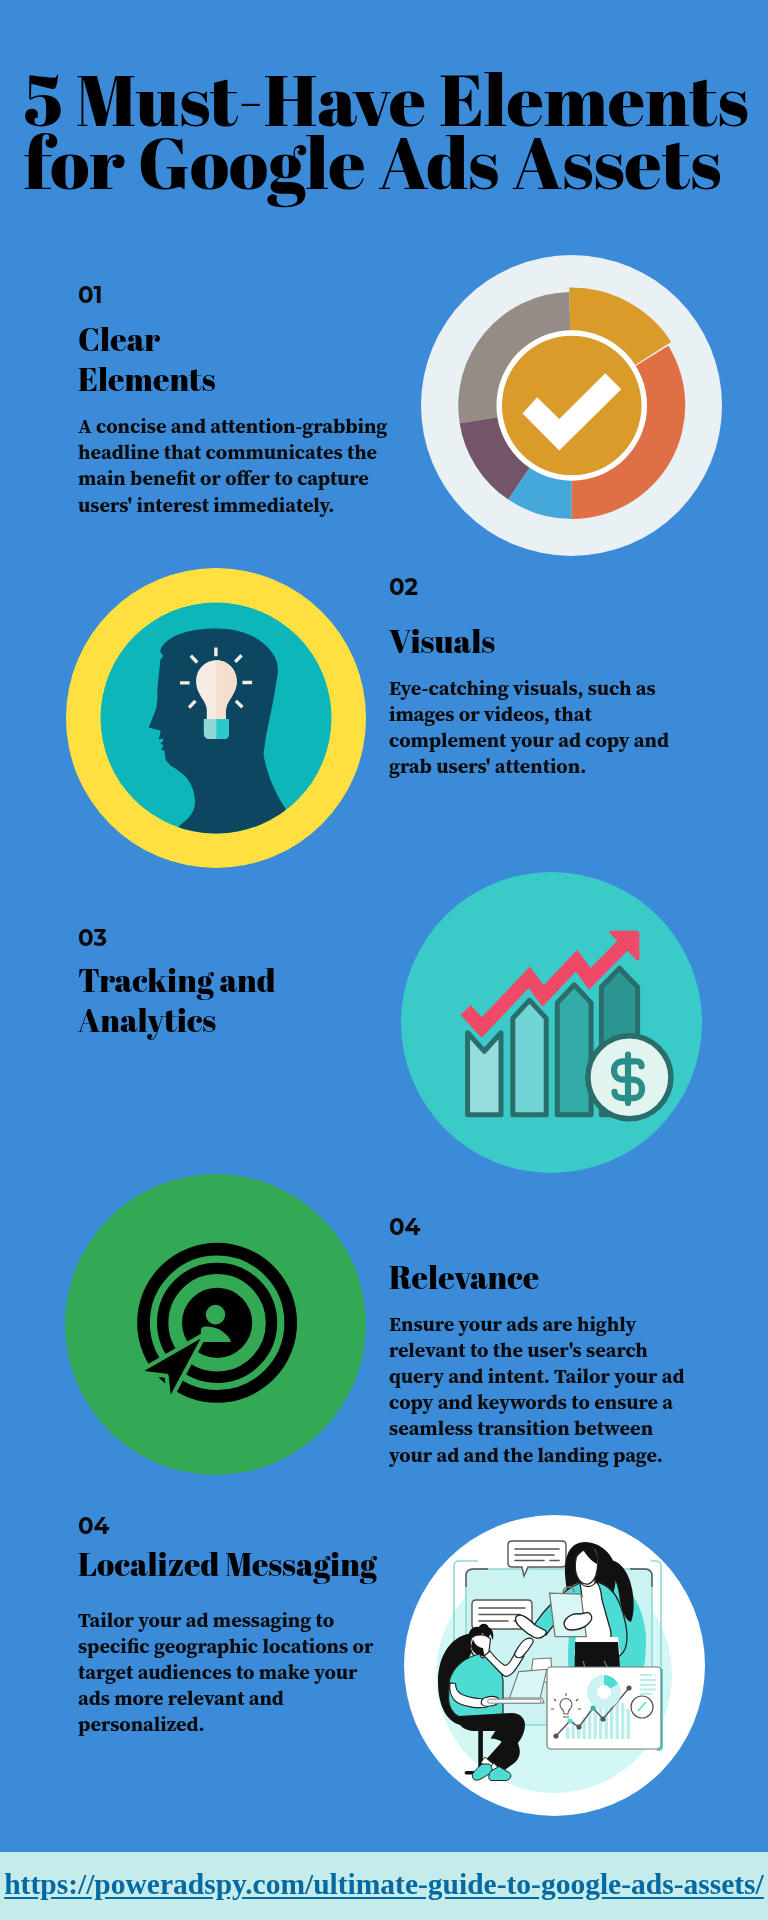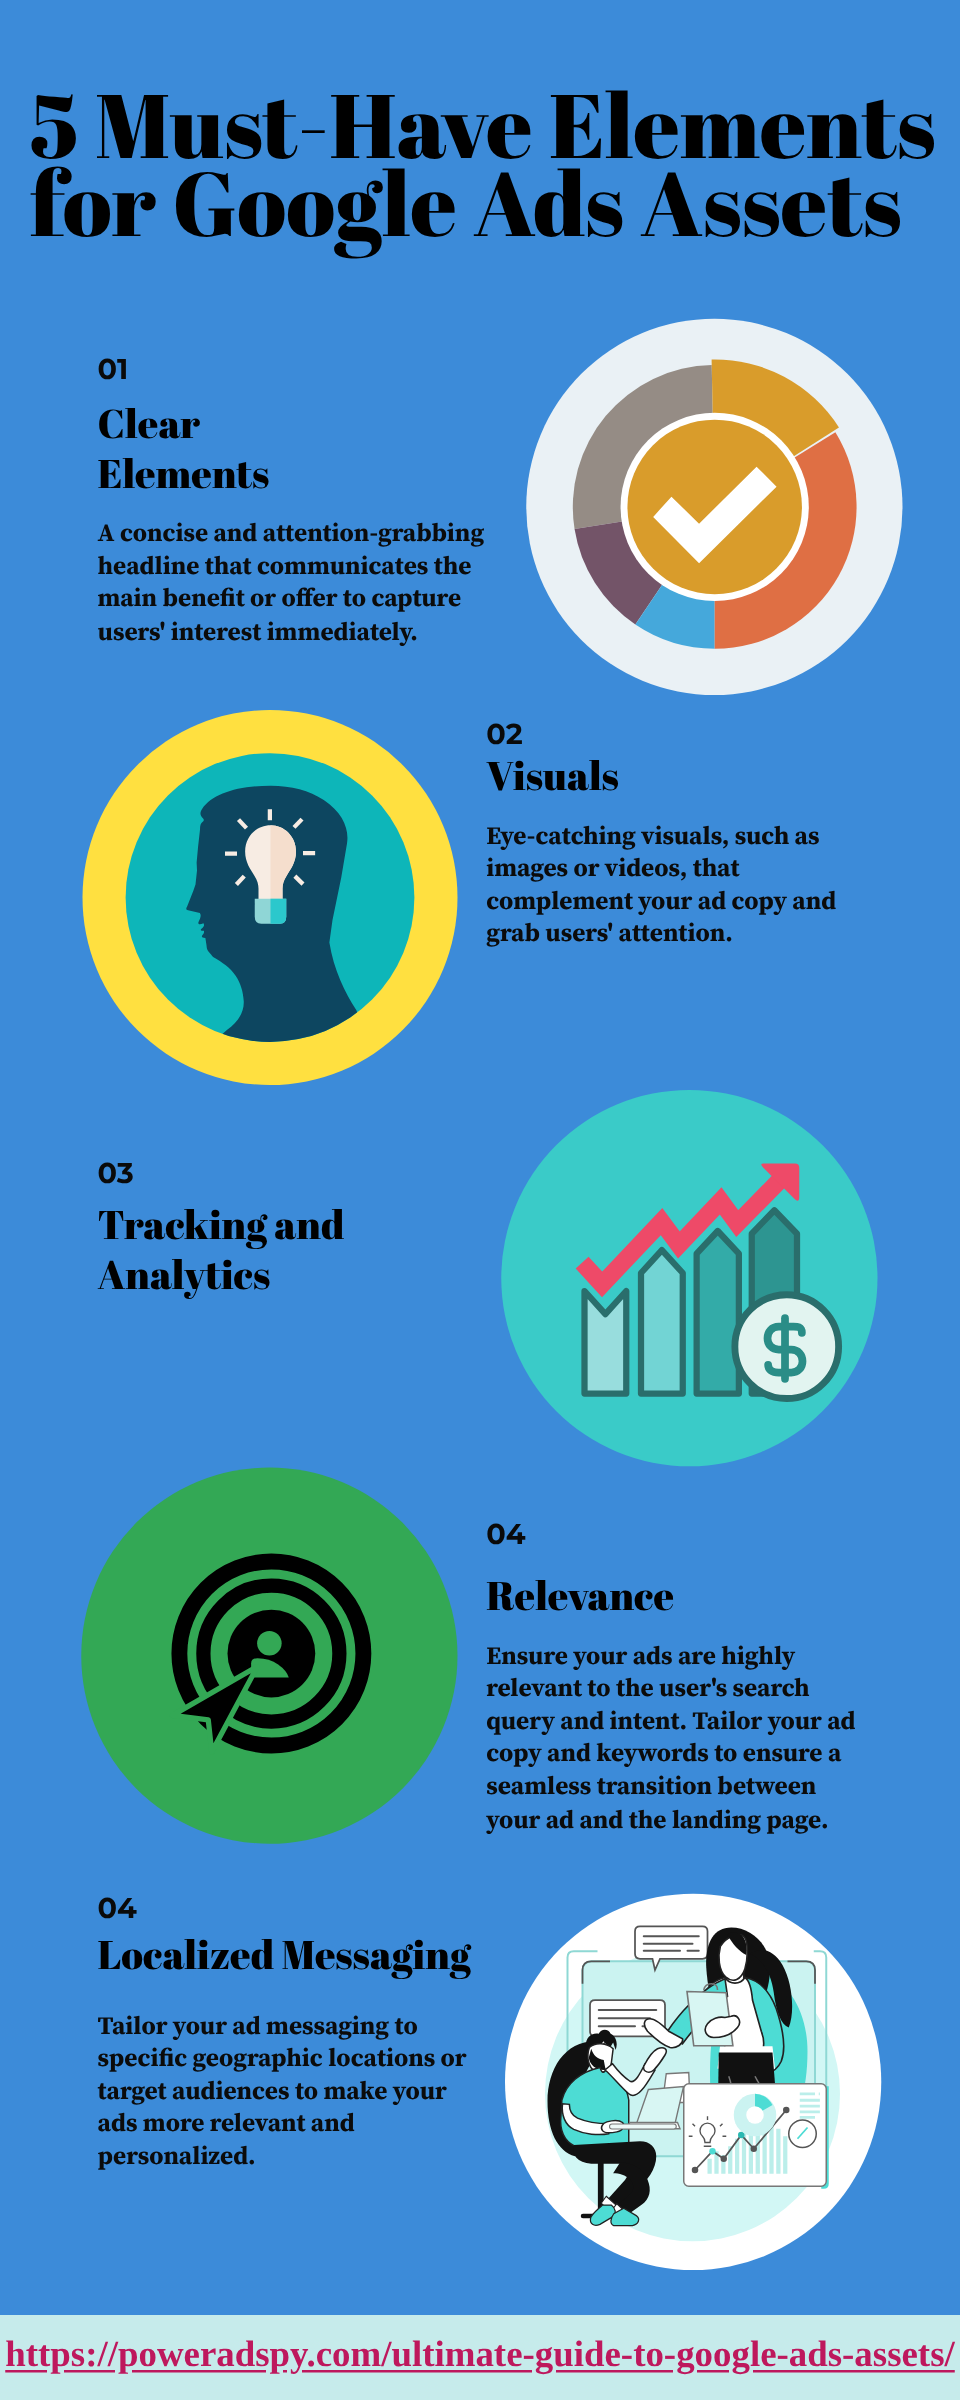--- a/index.html
+++ b/index.html
@@ -14,21 +14,21 @@
        font-size:23px;color:#0a0a0a;line-height:19px;}
   .head{font-family:"Abril Fatface","Liberation Serif",serif;font-weight:400;
         font-size:32px;line-height:39.5px;color:#000;}
   .body{font-family:"Source Serif 4","Liberation Serif",serif;font-weight:700;
         font-size:20.2px;line-height:26.2px;color:#0b0b0b;}
   .blk{position:absolute;}
   .right{}
   .circ{position:absolute;border-radius:50%;overflow:hidden;}
   .urlbar{position:absolute;left:0;top:1852px;width:768px;height:68px;background:#c6ebeb;}
   .urlbar a{position:absolute;left:50%;transform:translateX(-50%);top:16px;white-space:nowrap;
-      font-family:"Liberation Serif",serif;font-weight:700;font-size:29.5px;color:#be185d;
+      font-family:"Liberation Serif",serif;font-weight:700;font-size:29.5px;color:#0369a1;
       text-decoration:underline;text-underline-offset:3px;}
 </style>
 </head>
 <body>
 
 <div class="page">
   <div class="title">
     <div>5 Must-Have Elements</div>
     <div>for Google Ads Assets</div>
   </div>
@@ -102,21 +102,21 @@
       <path fill="#8fd6d6" d="M 137.8 151 L 163 151 L 163 165 Q 163 171 158 171 L 143 171 Q 137.8 171 137.8 165 Z"></path>
       <path fill="#2bc8cc" d="M 150.4 151 L 163 151 L 163 165 Q 163 171 158 171 L 150.4 171 Z"></path>
       <g fill="#0d4660">
         <path d="M 136.6 153.5 q 1.6 1.6 0 3.2 z"></path>
       </g>
     </svg>
   </div>
 
   <div class="blk right" style="left:389px;top:578px;width:302px">
     <div class="num">02</div>
-    <div class="head" style="margin-top:4px">Visuals</div>
+    <div class="head" style="margin-top:24px">Visuals</div>
     <div class="body" style="margin-top:14px">Eye-catching visuals, such as images or videos, that complement your ad copy and grab users' attention.</div>
   </div>
 
   <div class="circ" style="left:401px;top:872px;width:301px;height:301px;background:#3acbc8">
     <svg viewBox="0 0 301 301" width="301" height="301">
       <g fill="none" stroke="#ee4a68" stroke-width="14" stroke-linejoin="miter" stroke-linecap="butt">
         <polyline points="64.7,138.1 80.7,155.5 128.2,105.3 142.1,124 175.5,88.7 188.8,106.9 224,71"></polyline>
       </g>
       <path fill="#ee4a68" d="M 210 58.7 L 235 58.7 Q 238.4 58.7 238.4 62.1 L 238.4 85.3 Q 238.4 90.9 234.5 87 L 209.7 62.2 Q 206.1 58.7 210 58.7 Z"></path>
       <g>

